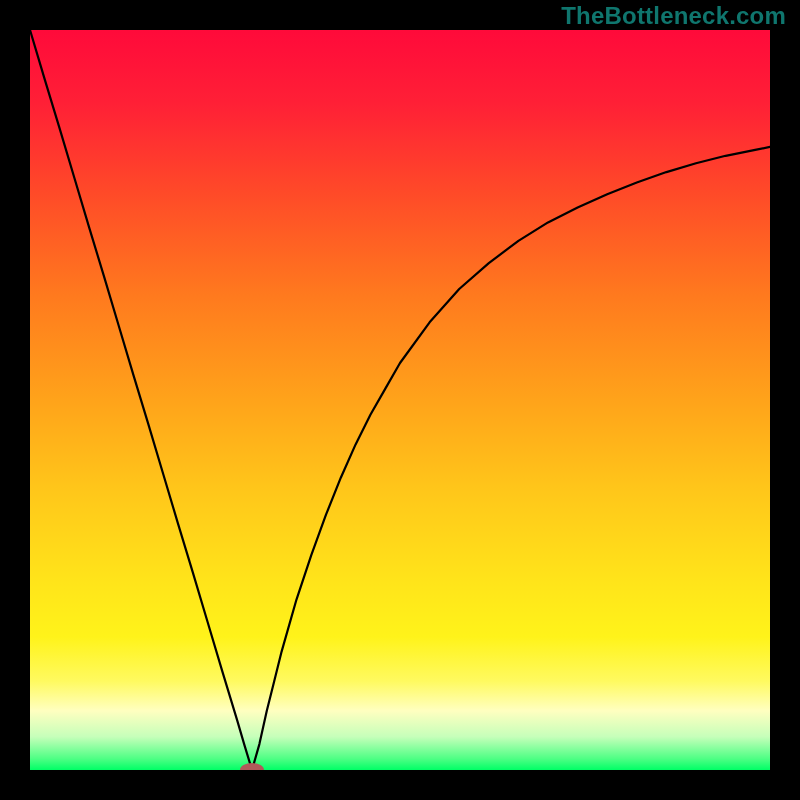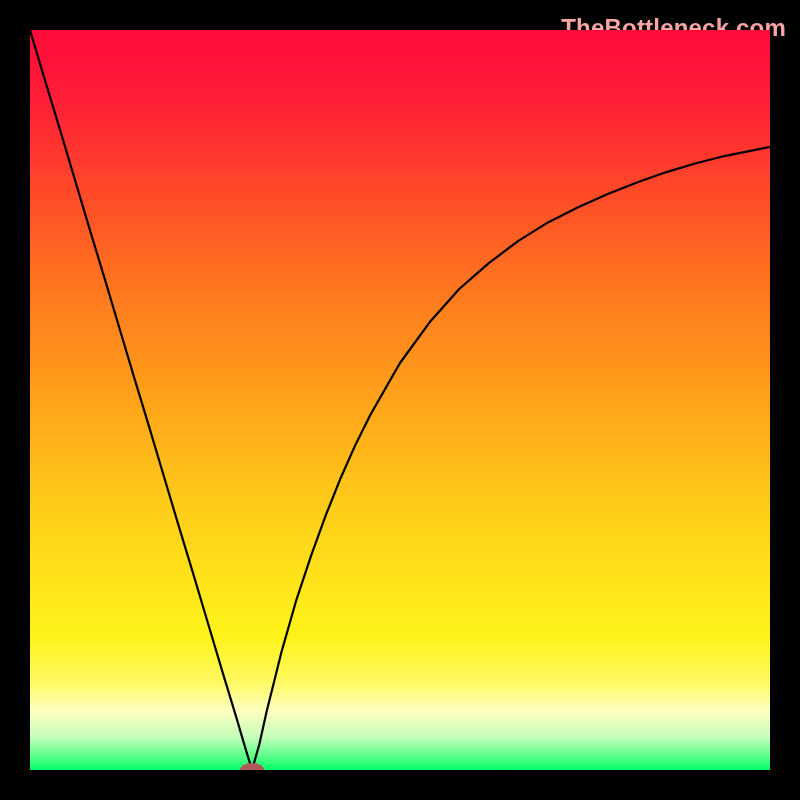--- a/index.html
+++ b/index.html
@@ -4,23 +4,22 @@
 <style>
   html,body{margin:0;padding:0;width:800px;height:800px;overflow:hidden;background:#000;}
   .wrap{position:relative;width:800px;height:800px;background:#000;}
   .watermark{
     position:absolute;
     top:2px;
     right:14px;
     font-family:Arial, Helvetica, sans-serif;
     font-size:24px;
     font-weight:bold;
-    color:#fca5a5;
+    color:#0f766e;
     letter-spacing:0.2px;
-    margin-top:12px;
   }
   .plot{
     position:absolute;
     left:30px;
     top:30px;
     width:740px;
     height:740px;
   }
   svg{display:block;}
 </style>

